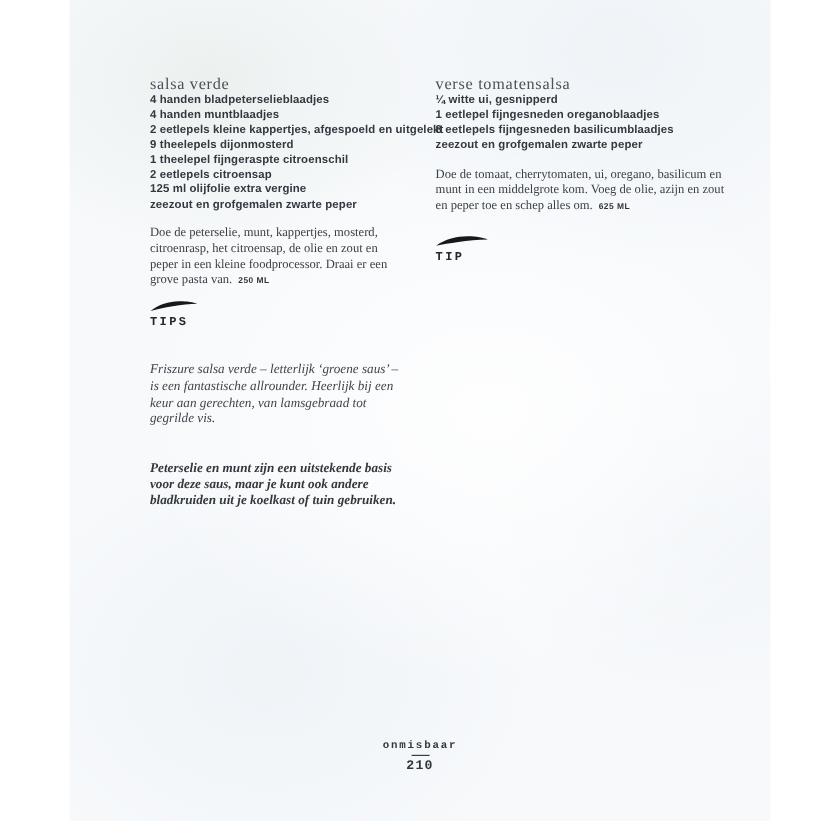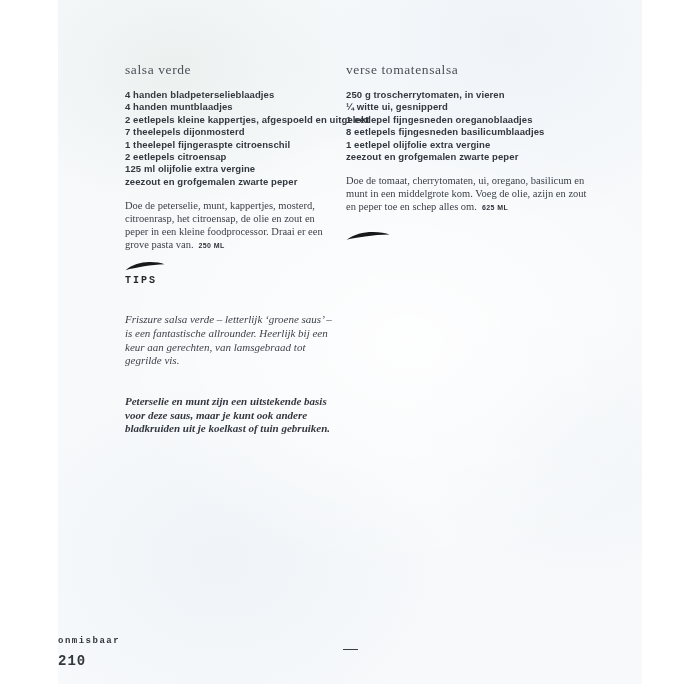--- a/index.html
+++ b/index.html
@@ -12,27 +12,27 @@
     background:
       radial-gradient(ellipse 280px 200px at 20% 10%, rgba(226,234,230,0.55), transparent 70%),
       radial-gradient(ellipse 340px 260px at 78% 6%, rgba(231,238,244,0.5), transparent 70%),
       radial-gradient(ellipse 420px 320px at 60% 50%, rgba(255,255,255,0.85), transparent 72%),
       radial-gradient(ellipse 320px 260px at 28% 82%, rgba(234,240,245,0.6), transparent 70%),
       radial-gradient(ellipse 260px 200px at 90% 65%, rgba(238,243,247,0.6), transparent 70%),
       #f7f9fb;
   }
   .col{position:absolute;top:62px;}
   .col-left{left:67px;width:220px;}
-  .col-right{left:288px;width:248px;}
+  .col-right{left:305px;width:248px;}
   .recipe-title{
     font-family:"Liberation Serif", serif;
     font-size:13.5px;letter-spacing:0.6px;color:#4b5056;margin:0 0 0 0;
     font-weight:400;
   }
-  .ingredients{margin-top:11px;}
+  .ingredients{}
   .ingredient{
     font-family:"Liberation Sans", sans-serif;
     font-weight:700;font-size:9.5px;line-height:12.4px;
     color:#33383f;letter-spacing:0.1px;white-space:nowrap;
   }
   .method{
     margin:11px 0 0 0;
     font-family:"Liberation Serif", serif;
     font-size:10.5px;line-height:13px;color:#3a3f46;
   }
@@ -52,48 +52,48 @@
   }
   .tip-text{
     font-family:"Liberation Serif", serif;
     font-style:italic;font-size:11px;line-height:13.7px;
     color:#3e434a;margin:1px 0 0 0;
   }
   .col-left .tip-text{width:208px;margin-top:27px;}
   .col-right .tip-text{width:194px;}
   .tip-text.bold{font-weight:700;color:#33373e;}
   .footer{
-    position:absolute;left:0;right:0;top:636px;text-align:left;
+    position:absolute;left:0;right:0;top:616px;text-align:center;
   }
   .footer-section{
     font-family:"Liberation Mono", monospace;
     font-size:9px;letter-spacing:1.5px;color:#33373c;font-weight:700;
   }
   .footer-rule{
     width:15px;height:0;border:0;border-top:1.5px solid #3a3e43;
     margin:3px auto 3px auto;
   }
   .footer-page{
     font-family:"Liberation Mono", monospace;
-    font-size:14px;letter-spacing:1px;color:#33373c;font-weight:700;
+    font-size:11px;letter-spacing:1px;color:#33373c;font-weight:700;
   }
 </style>
 </head>
 <body>
 
 <div class="page">
 
   <div class="col col-left">
     <h2 class="recipe-title">salsa verde</h2>
 
     <div class="ingredients">
       <div class="ingredient">4 handen bladpeterselieblaadjes</div>
       <div class="ingredient">4 handen muntblaadjes</div>
       <div class="ingredient">2 eetlepels kleine kappertjes, afgespoeld en uitgelekt</div>
-      <div class="ingredient">7 theelepels dijonmosterd</div>
+      <div class="ingredient">9 theelepels dijonmosterd</div>
       <div class="ingredient">1 theelepel fijngeraspte citroenschil</div>
       <div class="ingredient">2 eetlepels citroensap</div>
       <div class="ingredient">125 ml olijfolie extra vergine</div>
       <div class="ingredient">zeezout en grofgemalen zwarte peper</div>
     </div>
 
     <p class="method"><span>Doe de peterselie, munt, kappertjes, mosterd, citroenrasp, het citroensap, de olie en zout en peper in een kleine foodprocessor. Draai er een grove pasta van.</span><span class="yield">250 ML</span></p>
 
     <svg class="swoosh" width="40" height="10" viewBox="0 0 40 10">
       <path d="M0.5 9.2 C7 3.5 16 1.2 24 1 C30 0.9 36 1.6 39.5 3.2 C33 3.5 26 4.1 19 5.3 C12 6.5 5.5 7.8 0.5 9.2 Z" fill="#17181b"></path>
@@ -101,34 +101,33 @@
 
     <p class="tips-label">TIPS</p>
     <p class="tip-text">Friszure salsa verde – letterlijk ‘groene saus’ – is een fantastische allrounder. Heerlijk bij een keur aan gerechten, van lamsgebraad tot gegrilde vis.</p>
     <p class="tip-text bold">Peterselie en munt zijn een uitstekende basis voor deze saus, maar je kunt ook andere bladkruiden uit je koelkast of tuin gebruiken.</p>
   </div>
 
   <div class="col col-right">
     <h2 class="recipe-title">verse tomatensalsa</h2>
 
     <div class="ingredients">
-      <div class="ingredient">250 g troscherrytomaten, in vieren</div>
       <div class="ingredient">¼ witte ui, gesnipperd</div>
       <div class="ingredient">1 eetlepel fijngesneden oreganoblaadjes</div>
       <div class="ingredient">8 eetlepels fijngesneden basilicumblaadjes</div>
-      <div class="ingredient">1 eetlepel olijfolie extra vergine</div>
       <div class="ingredient">zeezout en grofgemalen zwarte peper</div>
     </div>
 
     <p class="method"><span>Doe de tomaat, cherrytomaten, ui, oregano, basilicum en munt in een middelgrote kom. Voeg de olie, azijn en zout en peper toe en schep alles om.</span><span class="yield">625 ML</span></p>
 
     <svg class="swoosh" width="44" height="10" viewBox="0 0 44 10">
       <path d="M0.5 8.8 C8 3 18 0.8 27 0.9 C34 1 40 2 43.5 3.6 C35 3.7 27 4.4 19 5.6 C12 6.6 5.5 7.6 0.5 8.8 Z" fill="#17181b"></path>
     </svg>
 
+    <p class="tips-label">TIP</p>
   </div>
 
   <div class="footer">
     <div class="footer-section">onmisbaar</div>
     <hr class="footer-rule">
     <div class="footer-page">210</div>
   </div>
 
 </div>
 

